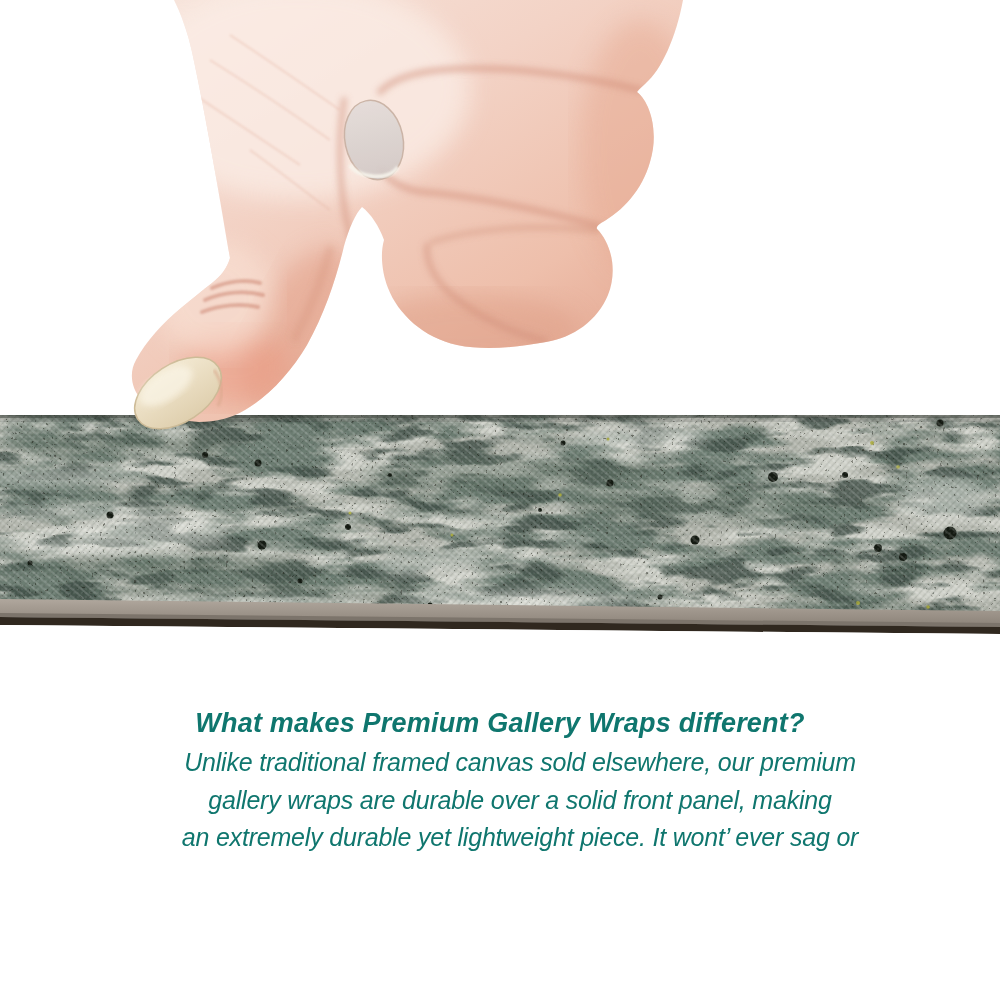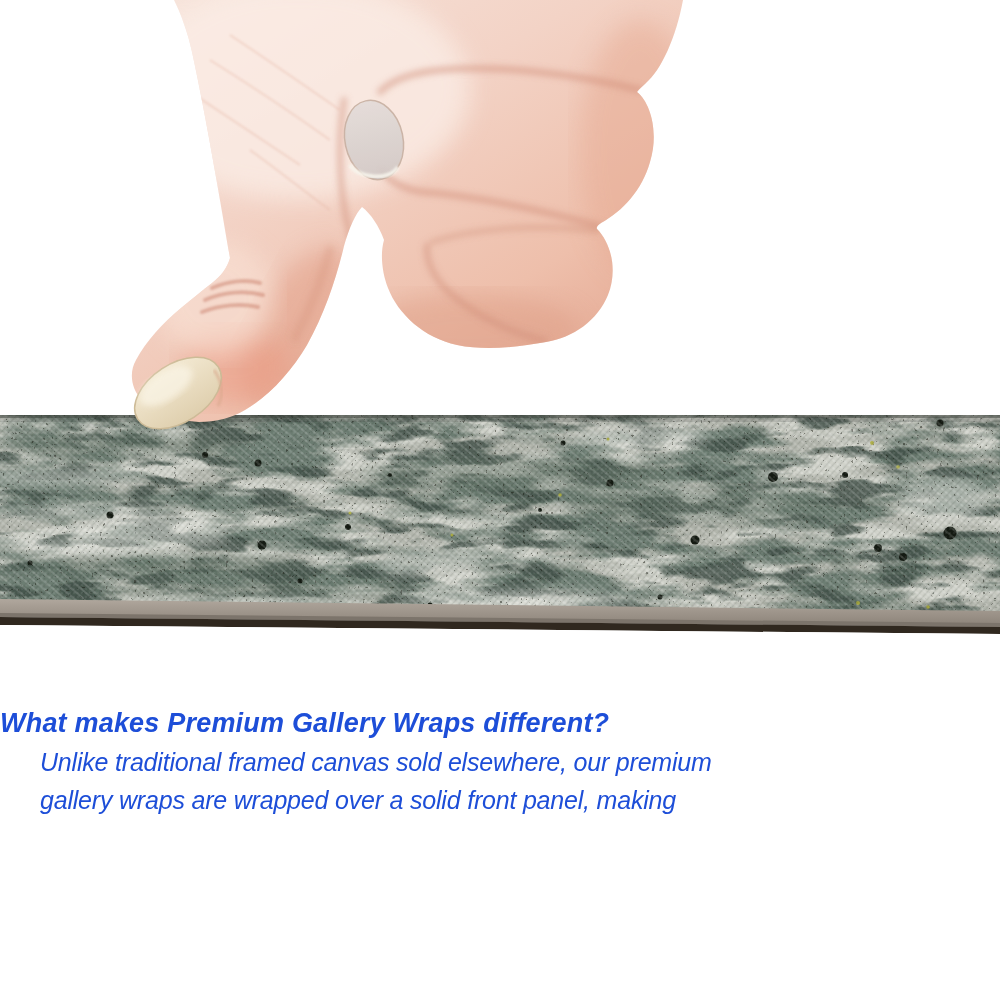--- a/index.html
+++ b/index.html
@@ -3,22 +3,22 @@
 <meta charset="utf-8">
 <style>
   html,body{margin:0;padding:0;background:#ffffff;}
   .stage{
     position:relative;width:1000px;height:1000px;background:#ffffff;
     overflow:hidden;font-family:"Liberation Sans",sans-serif;
   }
   .photo-svg{position:absolute;left:0;top:0;display:block;}
   .canvas-svg{position:absolute;left:0;top:415px;display:block;}
   .copy{
-    position:absolute;left:0;top:703px;width:1000px;
-    font-style:italic;color:#1d4ed8;
+    position:absolute;left:0;top:703px;width:1000px;text-align:center;
+    font-style:italic;color:#0f766e;
   }
   .headline{
     font-size:27px;line-height:41px;font-weight:700;letter-spacing:0.2px;
     white-space:nowrap;
   }
   .bodyline{
     font-size:25px;line-height:37.5px;font-weight:400;letter-spacing:-0.2px;
     white-space:nowrap;
     padding-left:40px;
   }
@@ -250,17 +250,18 @@
         <ellipse cx="166" cy="386" rx="30" ry="14" transform="rotate(-33 166 386)" fill="#fbf6e8" opacity="0.7" filter="url(#hb3)"></ellipse>
         <path d="M214,370 C222,381 224,394 218,406" fill="none" stroke="#d9a98e" stroke-width="3" opacity="0.6" filter="url(#hb1)"></path>
       </g>
     </g>
   </svg>
 
   <div class="copy">
     <div class="headline">What makes Premium Gallery Wraps different?</div>
     <div>
       <div class="bodyline">Unlike traditional framed canvas sold elsewhere, our premium</div>
-      <div class="bodyline">gallery wraps are wrapped over a solid front panel, making</div>
+      <div class="bodyline">gallery wraps are durable over a solid front panel, making</div>
+      <div class="bodyline">an extremely durable yet lightweight piece. It wont’ ever sag or</div>
     </div>
   </div>
 
 </div>
 
 </body></html>

